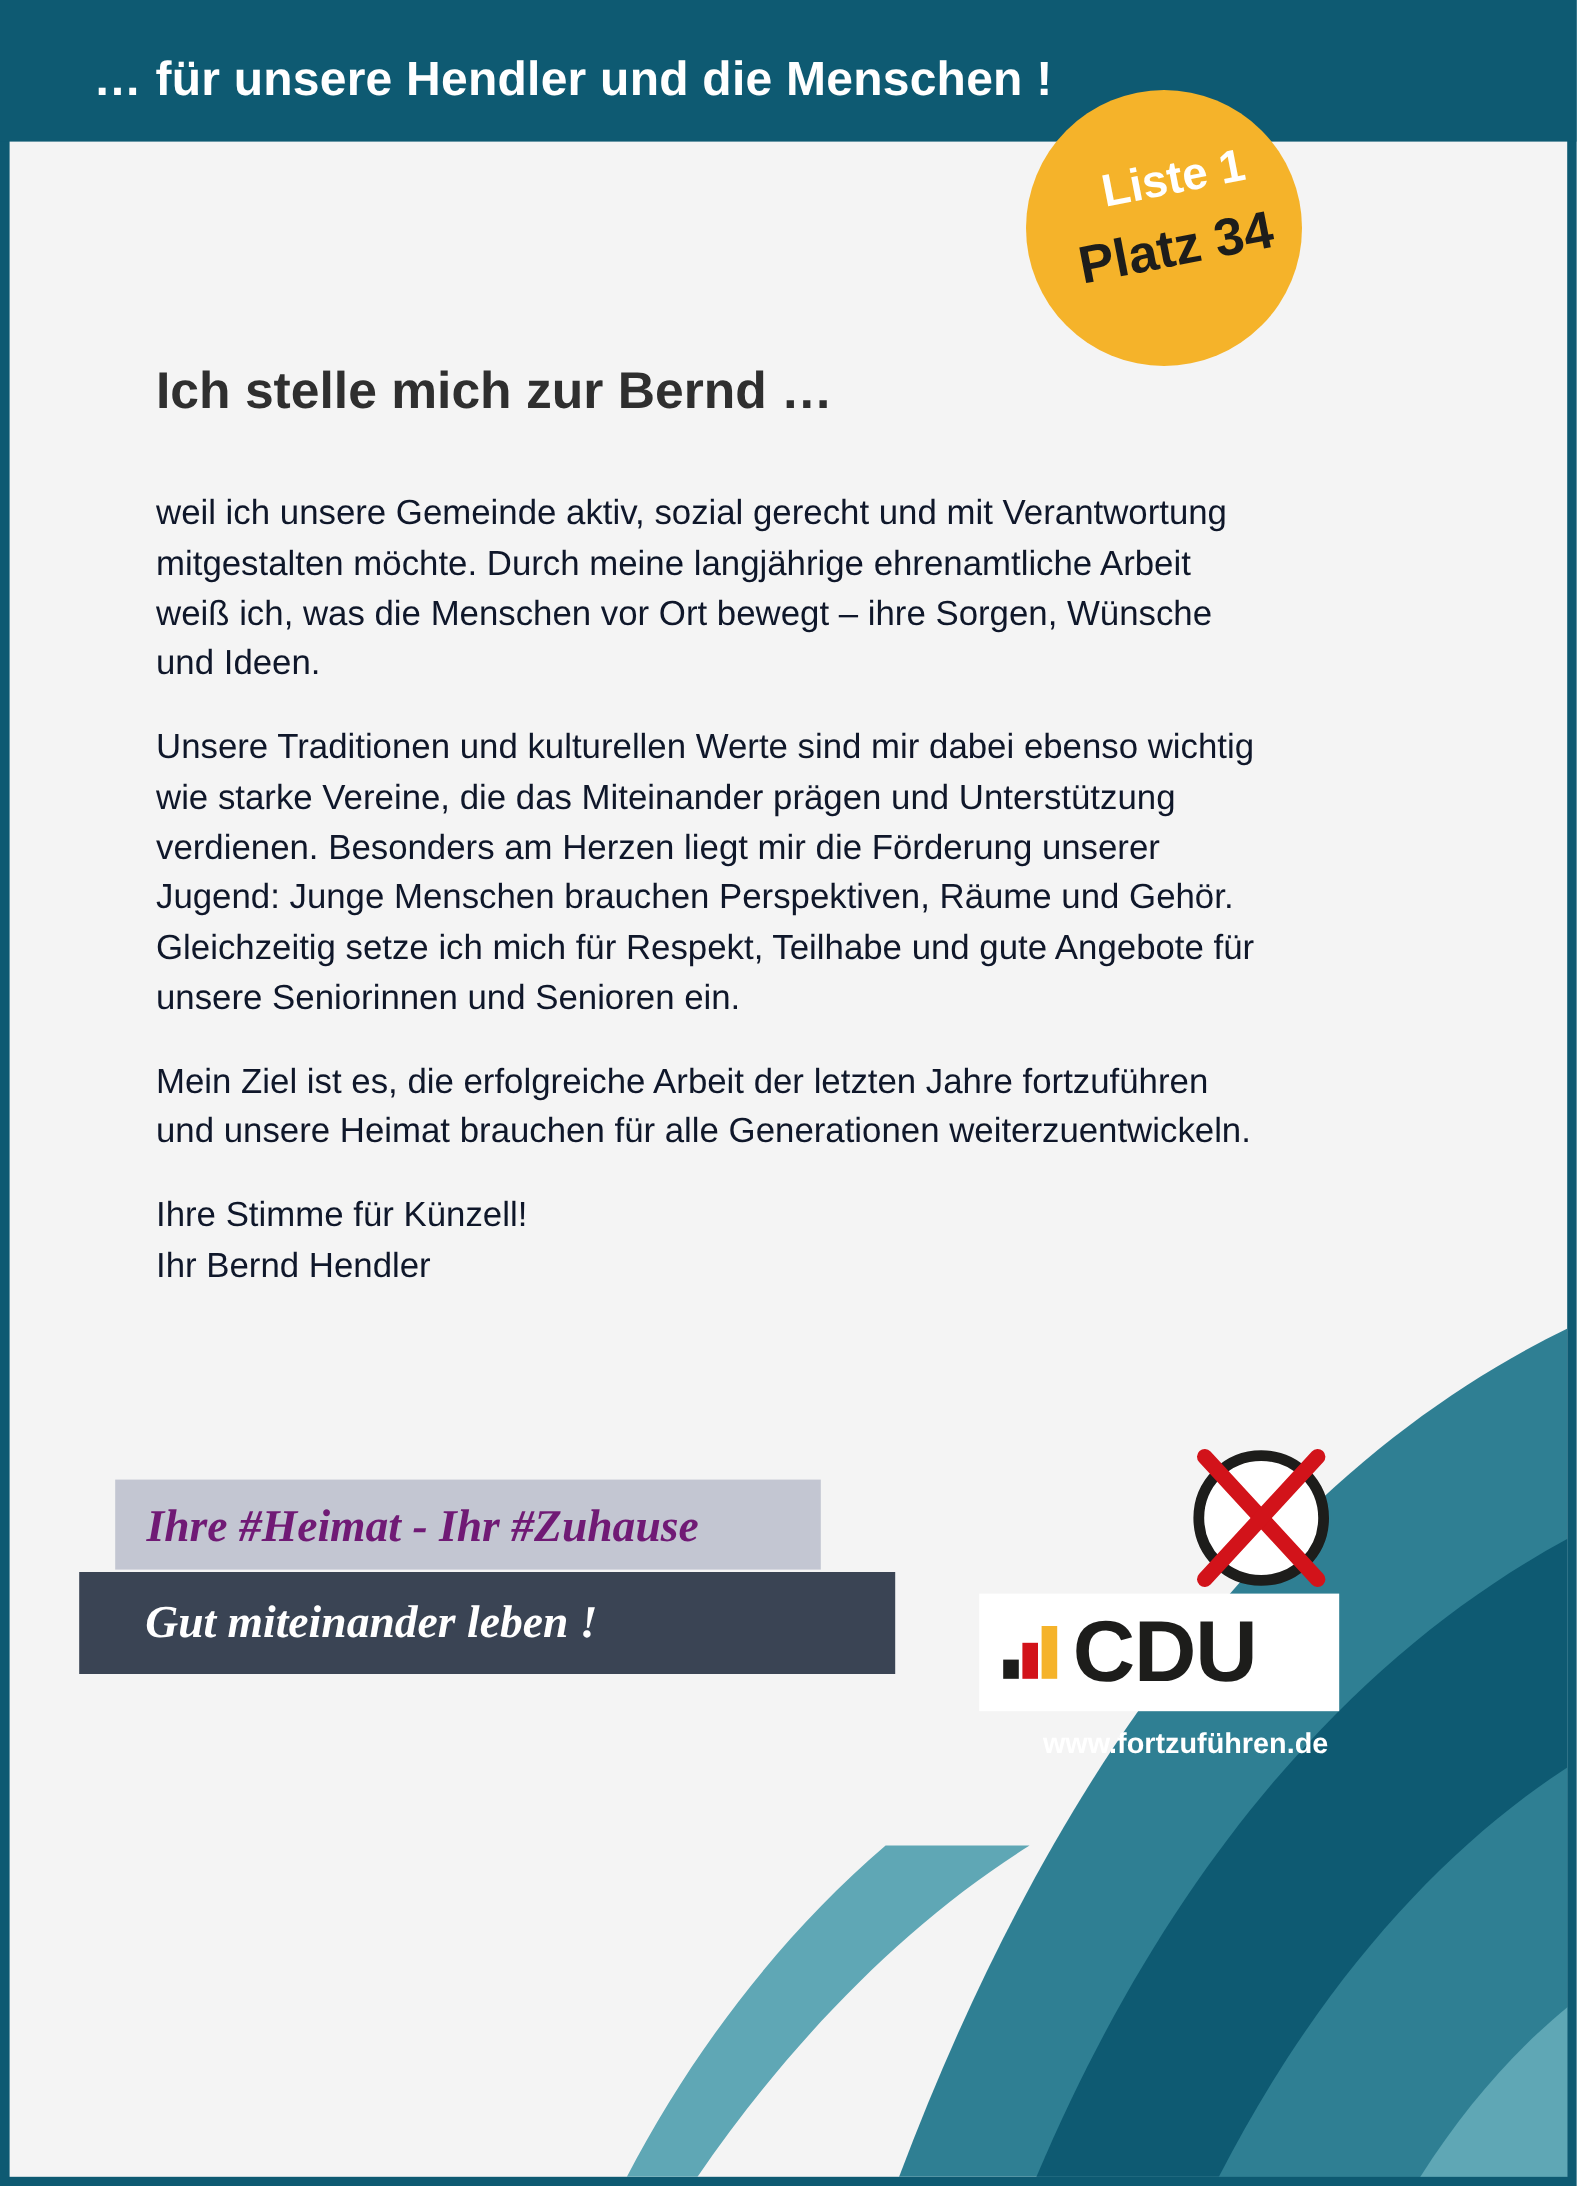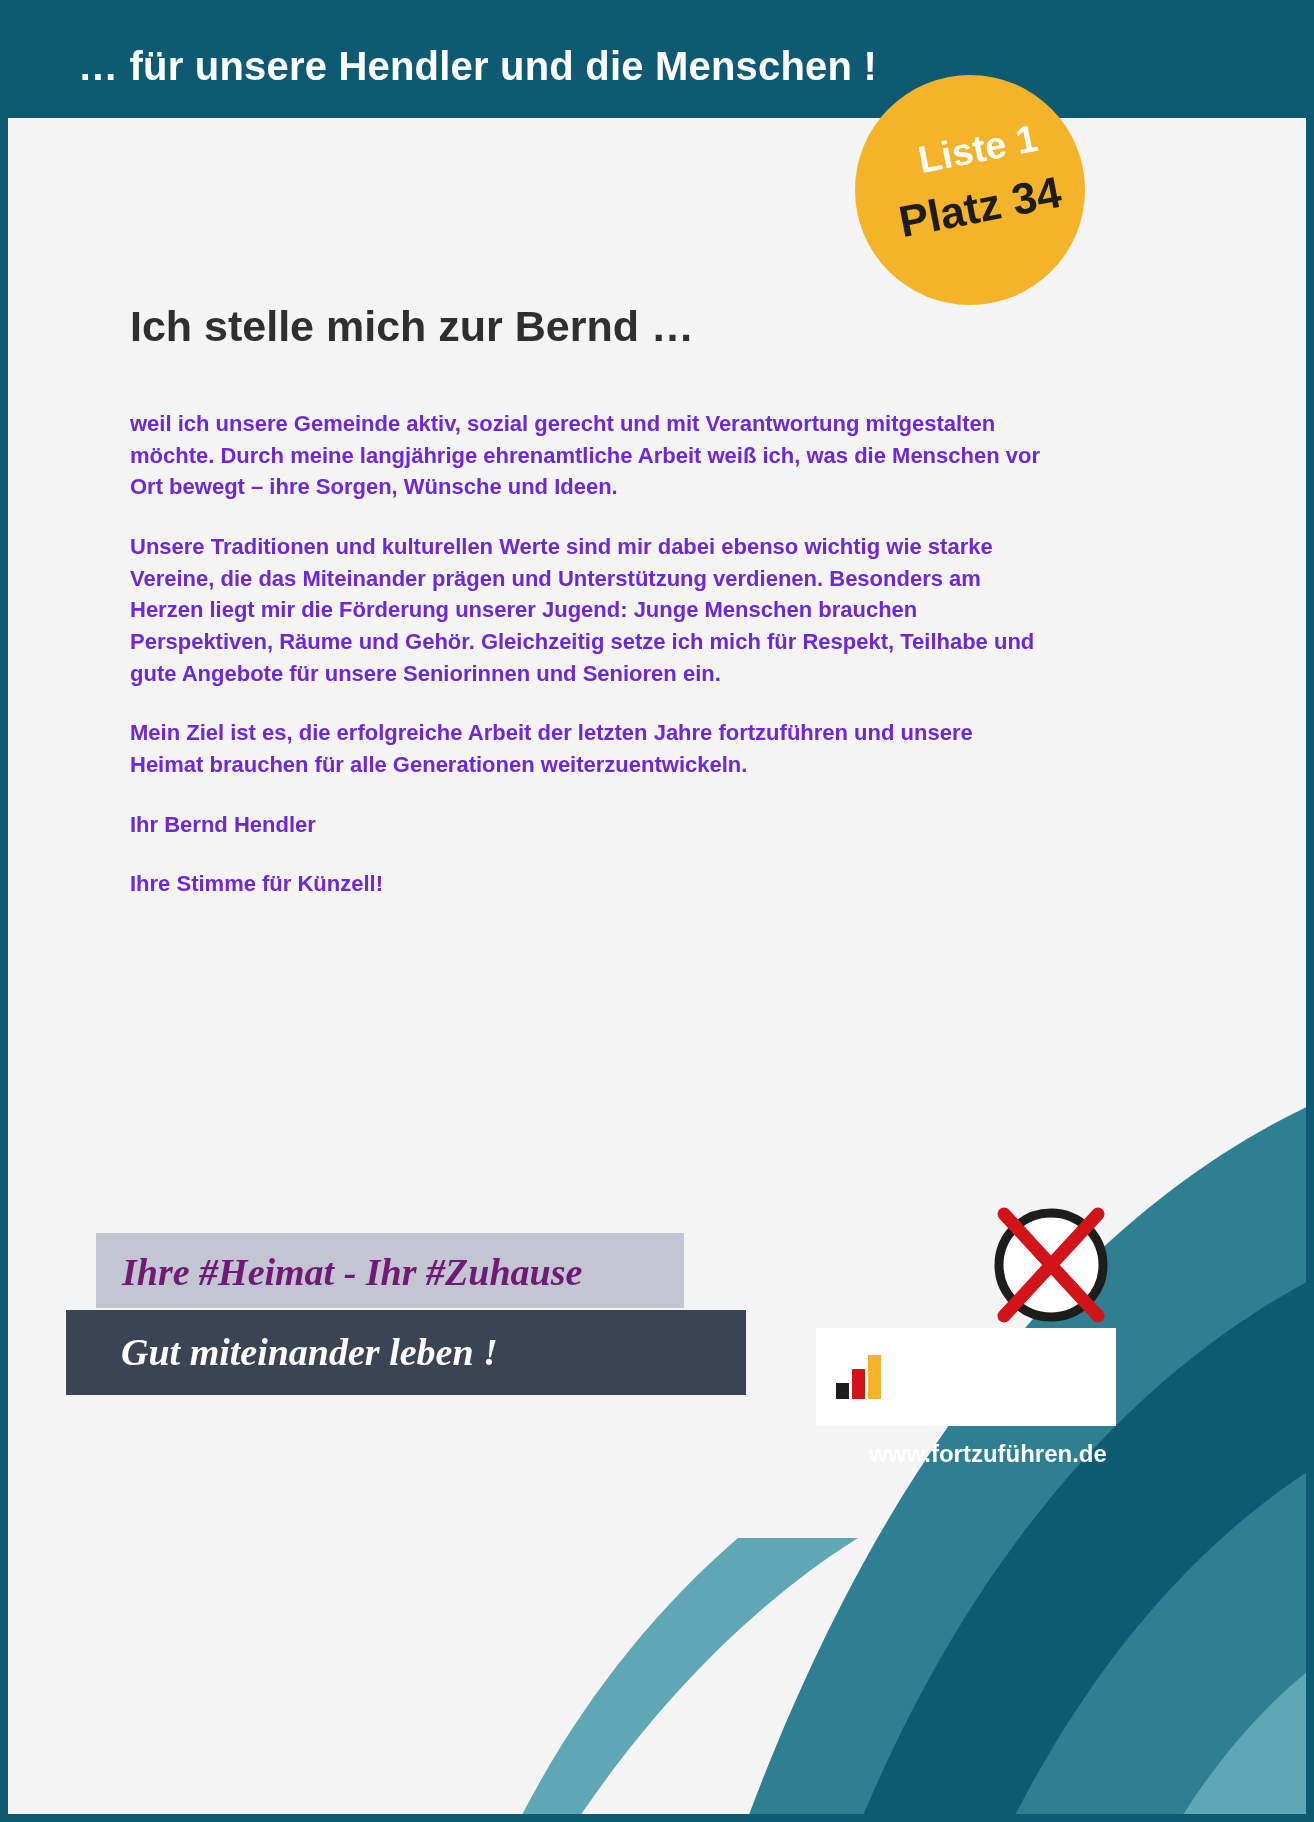--- a/index.html
+++ b/index.html
@@ -94,24 +94,23 @@
     top: 184px;
     font-size: 43px;
     font-weight: bold;
     color: #2f2f2f;
   }
   .body-text {
     position: absolute;
     left: 122px;
     top: 290px;
     width: 920px;
-    font-size: 22px;
+    font-size: 29px;
     line-height: 1.44;
-    color: #6d28d9;
-    font-weight: bold;
+    color: #0f172a;
   }
   .body-text p {
     margin: 0 0 28px 0;
   }
   .tag-light {
     position: absolute;
     left: 88px;
     top: 1115px;
     width: 588px;
     height: 75px;
@@ -204,22 +203,22 @@
       <path d="M1000,600 C880,640 740,760 660,1000 L1000,1000 Z" fill="#5fa7b5"></path>
       <path d="M40,1000 C120,820 260,640 420,540 L300,540 C160,660 60,830 10,1000 Z" fill="#5fa7b5"></path>
     </svg>
 
     <div class="headline">Ich stelle mich zur Bernd …</div>
 
     <div class="body-text">
       <p>weil ich unsere Gemeinde aktiv, sozial gerecht und mit Verantwortung mitgestalten möchte. Durch meine langjährige ehrenamtliche Arbeit weiß ich, was die Menschen vor Ort bewegt – ihre Sorgen, Wünsche und Ideen.</p>
       <p>Unsere Traditionen und kulturellen Werte sind mir dabei ebenso wichtig wie starke Vereine, die das Miteinander prägen und Unterstützung verdienen. Besonders am Herzen liegt mir die Förderung unserer Jugend: Junge Menschen brauchen Perspektiven, Räume und Gehör. Gleichzeitig setze ich mich für Respekt, Teilhabe und gute Angebote für unsere Seniorinnen und Senioren ein.</p>
       <p>Mein Ziel ist es, die erfolgreiche Arbeit der letzten Jahre fortzuführen und unsere Heimat brauchen für alle Generationen weiterzuentwickeln.</p>
+      <p style="margin-bottom:0;">Ihre Stimme für Künzell!</p>
       <p>Ihr Bernd Hendler</p>
-      <p style="margin-bottom:0;">Ihre Stimme für Künzell!</p>
     </div>
 
     <div class="tag-light">
       <span>Ihre #Heimat - Ihr #Zuhause</span>
     </div>
     <div class="tag-dark">
       <span>Gut miteinander leben !</span>
     </div>
 
     <svg class="cdu-x" viewBox="0 0 130 130">
@@ -227,20 +226,21 @@
       <line x1="18" y1="14" x2="112" y2="116" stroke="#d2131a" stroke-width="13" stroke-linecap="round"></line>
       <line x1="112" y1="14" x2="18" y2="116" stroke="#d2131a" stroke-width="13" stroke-linecap="round"></line>
     </svg>
 
     <div class="cdu-logo">
       <svg class="cdu-flag" viewBox="0 0 54 48">
         <rect x="2" y="30" width="13" height="16" fill="#1d1d1b"></rect>
         <rect x="18" y="16" width="13" height="30" fill="#d2131a"></rect>
         <rect x="34" y="2" width="13" height="44" fill="#f5b32a"></rect>
       </svg>
+      <div class="cdu-word">CDU</div>
     </div>
 
     <div class="cdu-url">www.fortzuführen.de</div>
 
   </div>
 
   <div class="yellow-badge"></div>
   <div class="badge-line1">Liste 1</div>
   <div class="badge-line2">Platz 34</div>
 

